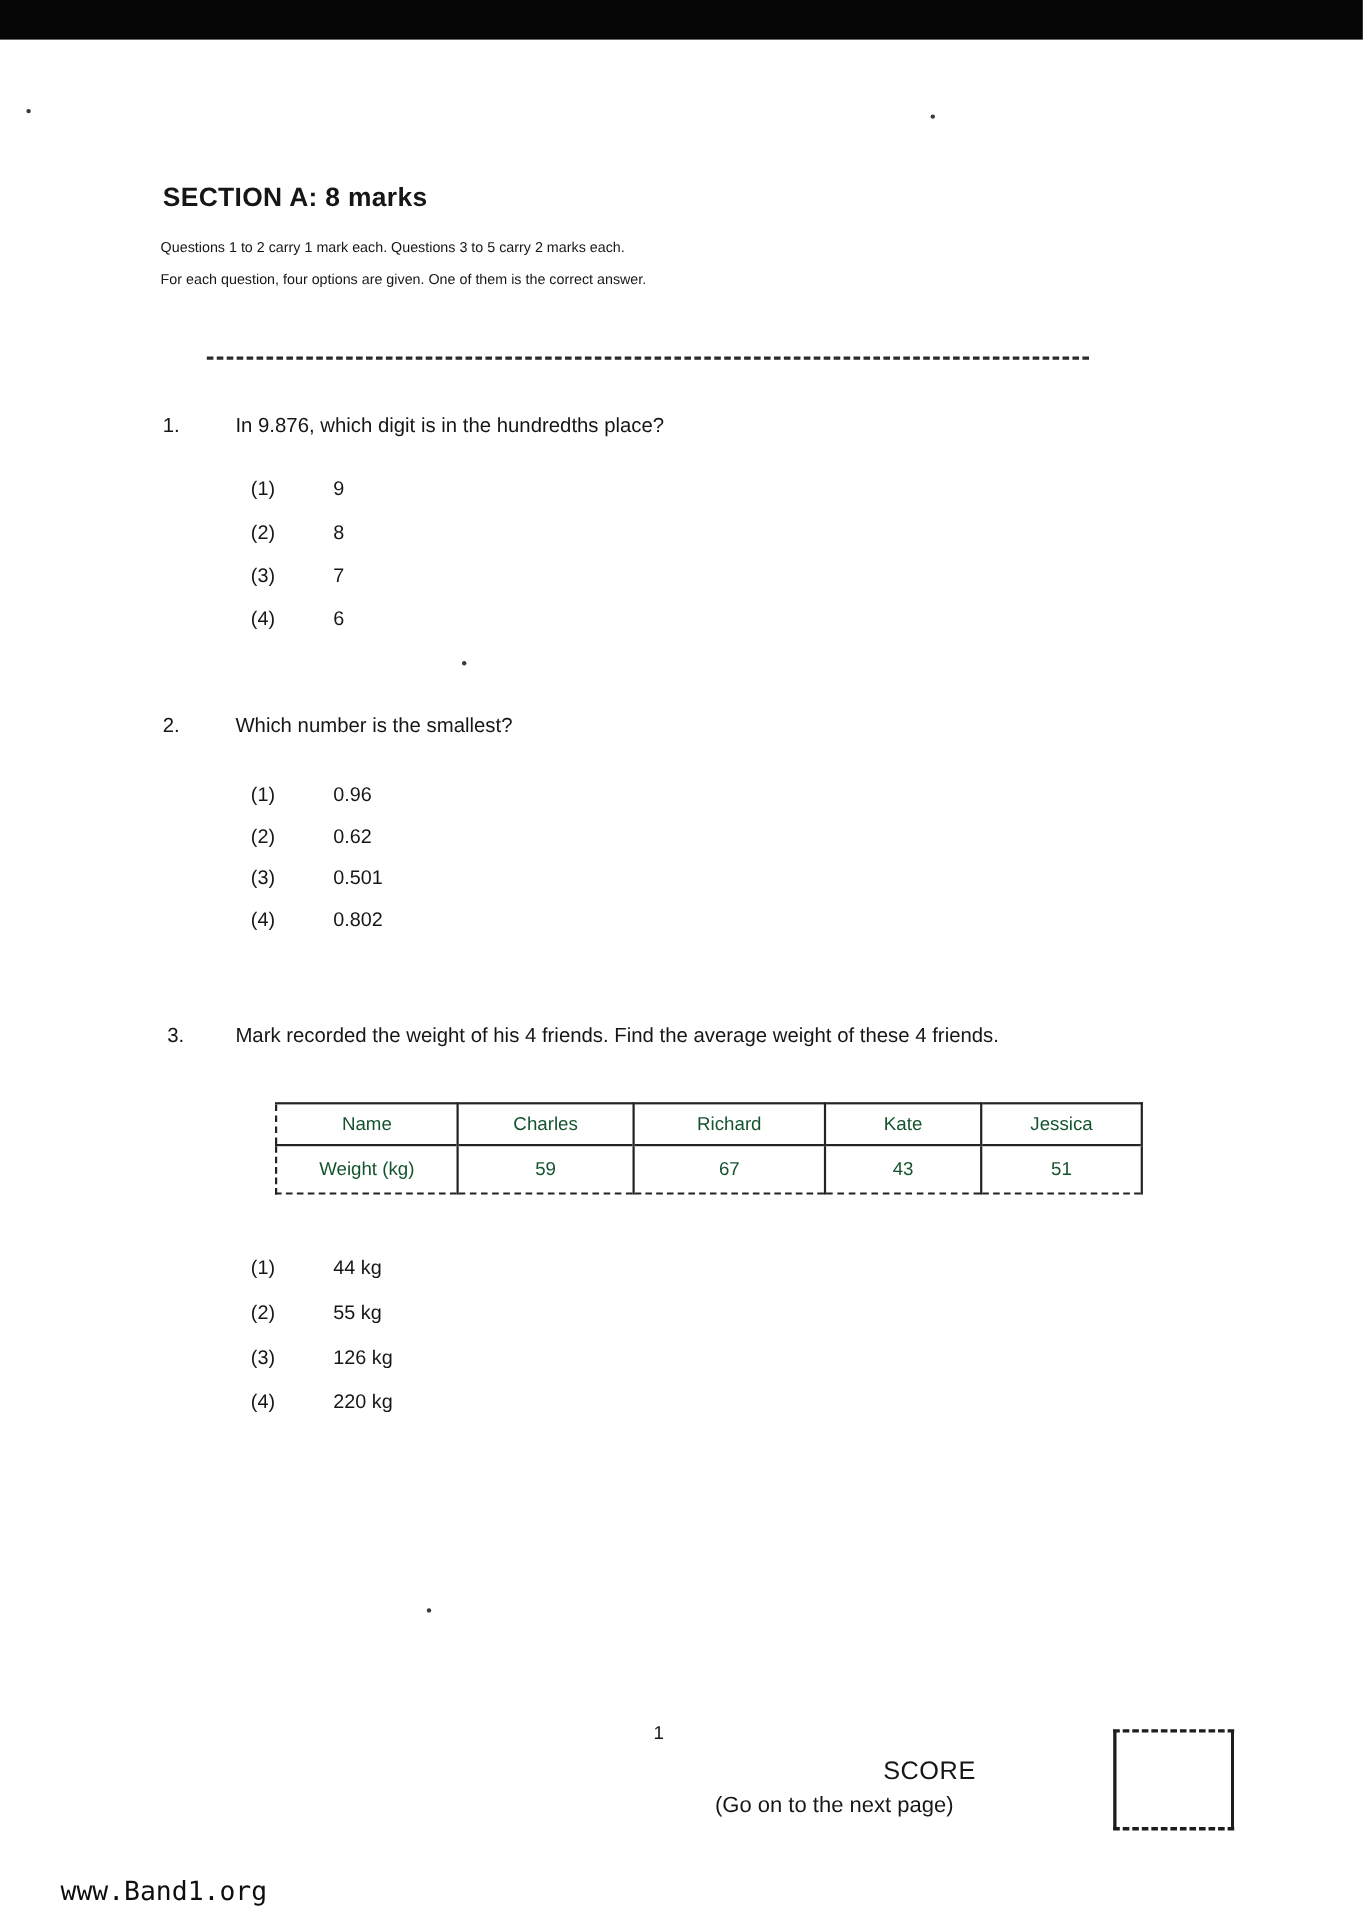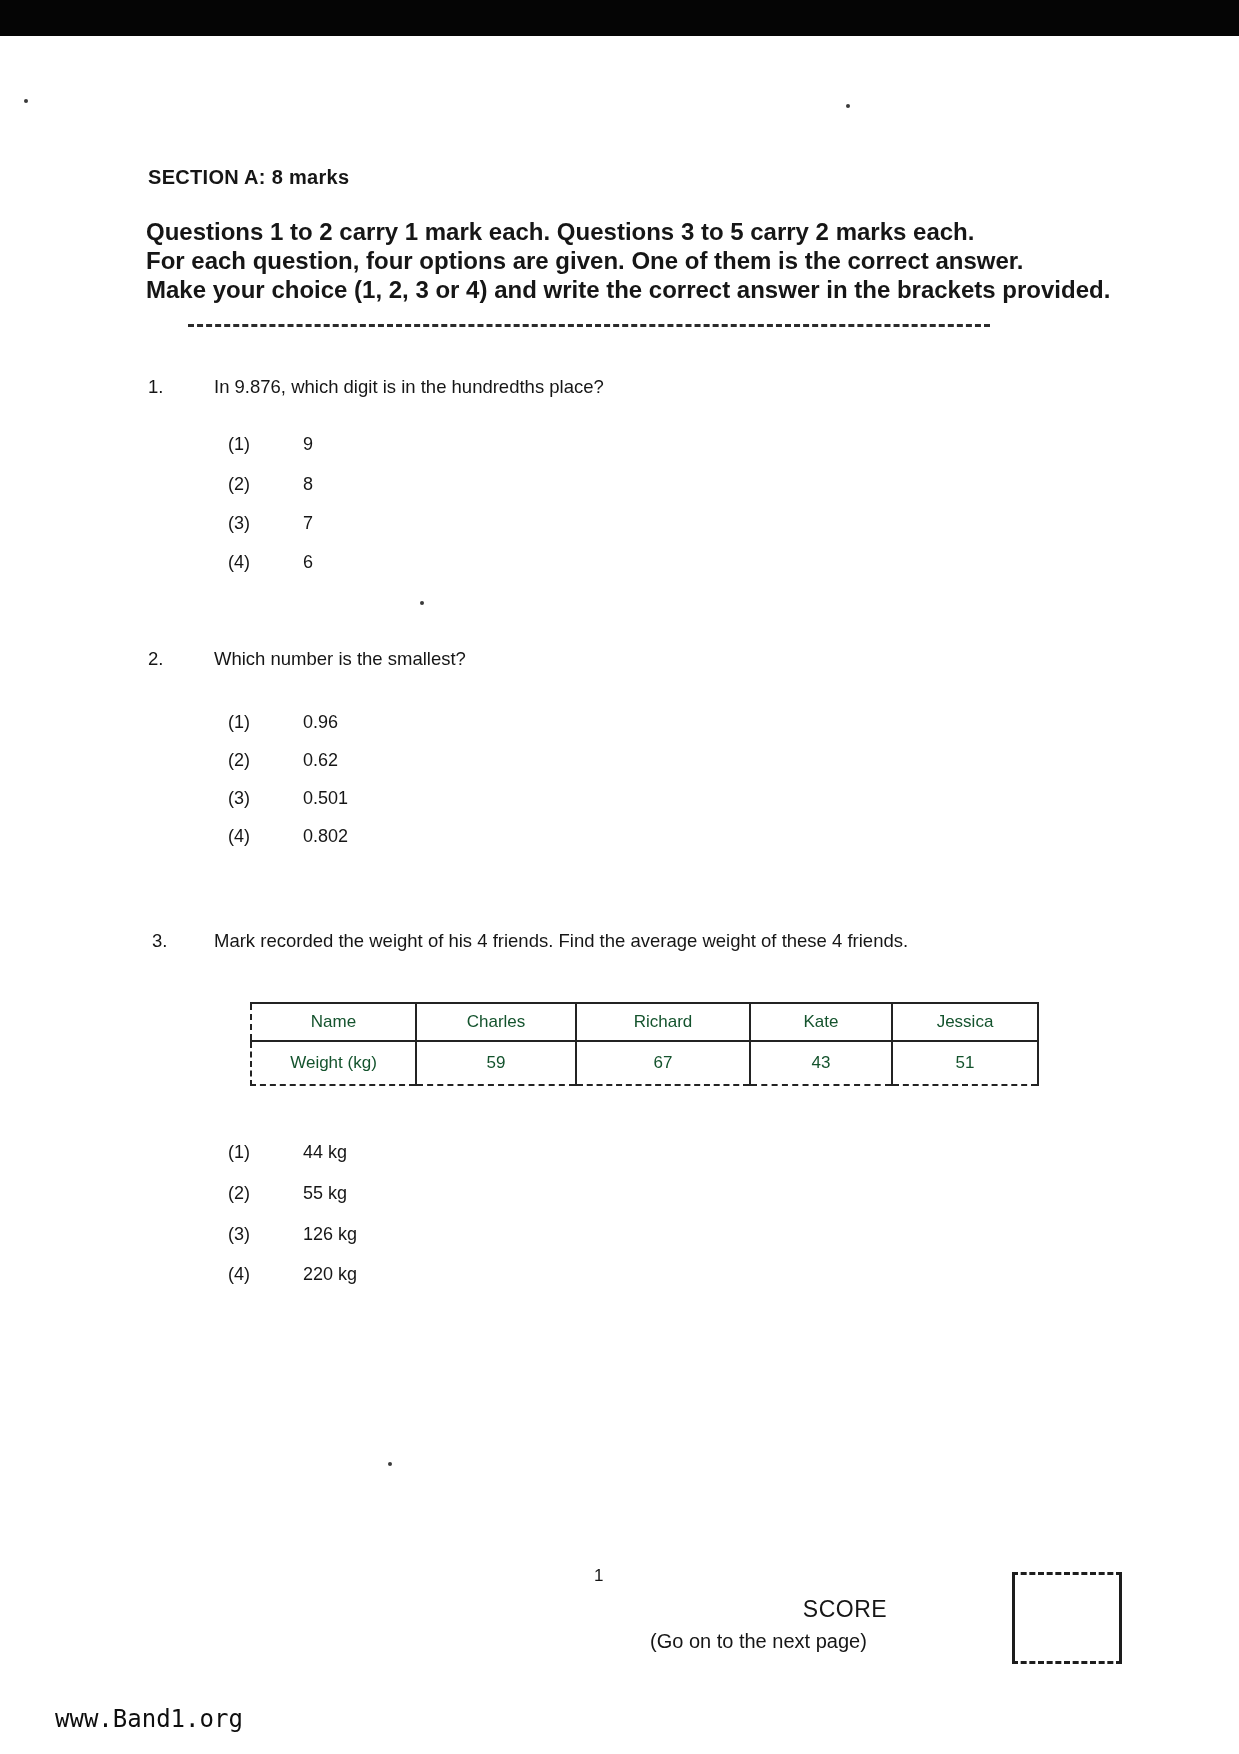--- a/index.html
+++ b/index.html
@@ -7,22 +7,22 @@
     position:relative;
     width:1239px;height:1754px;
     background:#ffffff;
     font-family:"Liberation Sans",sans-serif;
     color:#161616;
     overflow:hidden;
   }
   .abs{position:absolute;line-height:1.15;white-space:nowrap;}
   #scan{position:absolute;inset:0;filter:blur(0.3px);}
   .topbar{position:absolute;left:0;top:0;width:1239px;height:36px;background:#050505;}
-  .section-title{font-size:20px;font-weight:700;letter-spacing:.3px;}
-  .instr{font-size:24px;font-weight:bold;}
+  .section-title{font-size:24px;font-weight:700;letter-spacing:.3px;}
+  .instr{font-size:13px;}
   .rule{width:802px;height:0;border-top:3px dashed #2b2b2b;}
   .qnum,.qtext{font-size:18.5px;}
   .optlabel,.optval{font-size:18px;}
   .wtable{position:absolute;border-collapse:collapse;text-align:center;font-size:17px;color:#14532d;}
   .wtable td{border:2px solid #232323;padding:0;}
   .wtable tr.hrow td{height:36px;border-bottom-style:dashed;}
   .wtable tr.drow td{height:42px;border-bottom-style:dashed;}
   .wtable td.namecol{border-left-style:dashed;border-right-style:solid;}
   .pagenum{font-size:17px;}
   .score{font-size:23px;letter-spacing:.5px;}
@@ -35,21 +35,20 @@
 <body>
 
 <div class="topbar"></div>
 
 <div id="scan">
 
   <div class="abs section-title" style="left:148px;top:166px">SECTION A: 8 marks</div>
 
   <div class="abs instr" style="left:146px;top:218px">Questions 1 to 2 carry 1 mark each. Questions 3 to 5 carry 2 marks each.</div>
   <div class="abs instr" style="left:146px;top:247px">For each question, four options are given.  One of them is the correct answer.</div>
-  <div class="abs instr" style="left:146px;top:276px">Make your choice (1, 2, 3 or 4) and write the correct answer in the brackets provided.</div>
 
   <div class="abs rule" style="left:188px;top:324px"></div>
 
   <div class="abs qnum" style="left:148px;top:376px">1.</div>
   <div class="abs qtext" style="left:214px;top:376px">In 9.876, which digit is in the hundredths place?</div>
 
   <div class="abs optlabel" style="left:228px;top:434px">(1)</div>
   <div class="abs optval" style="left:303px;top:434px">9</div>
   <div class="abs optlabel" style="left:228px;top:474px">(2)</div>
   <div class="abs optval" style="left:303px;top:474px">8</div>

